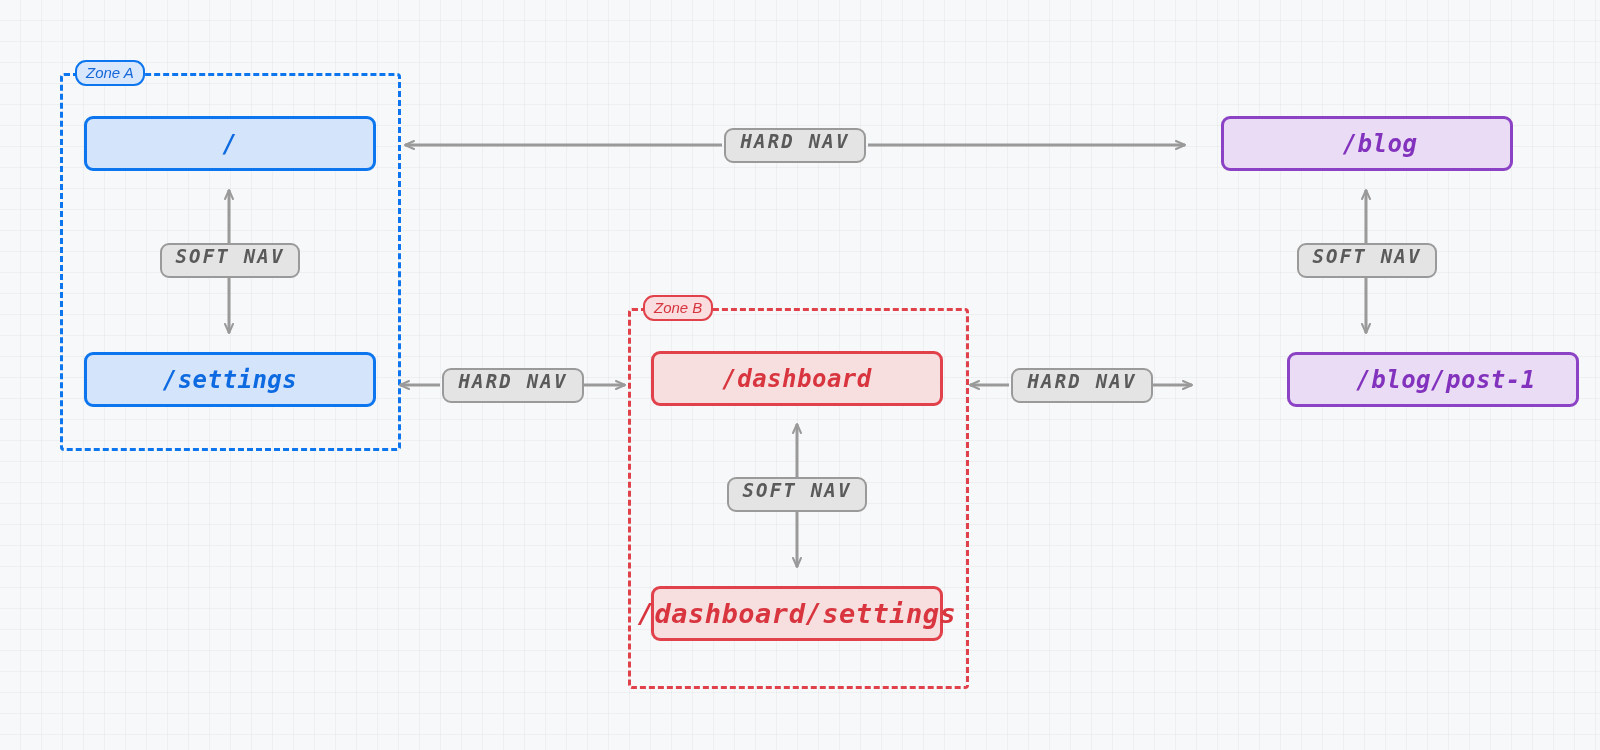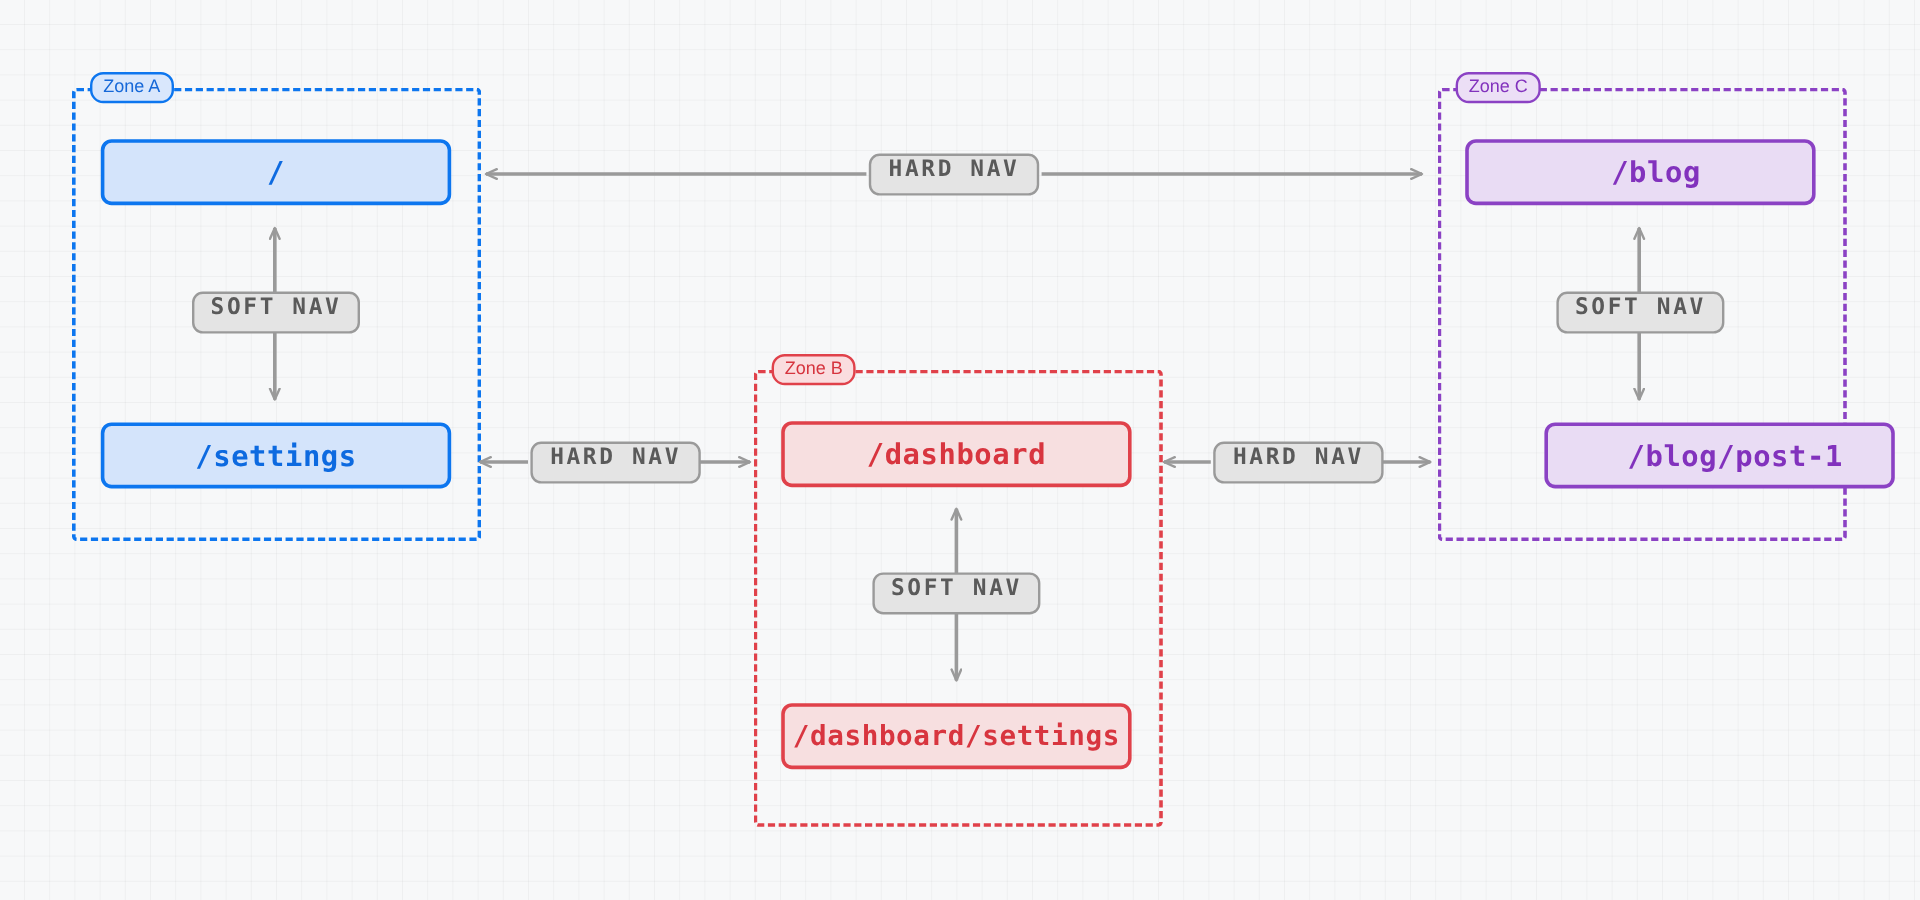--- a/index.html
+++ b/index.html
@@ -12,20 +12,21 @@
     width: 1600px;
     height: 750px;
     overflow: hidden;
     background-color: #f7f8f9;
     background-image:
       linear-gradient(to right, rgba(0,0,0,0.035) 1px, transparent 1px),
       linear-gradient(to bottom, rgba(0,0,0,0.035) 1px, transparent 1px);
     background-size: 21px 21px;
     background-position: -1px -1px;
     font-family: "Liberation Sans", sans-serif;
+    font-style: italic;
   }
 
   
   .zone {
     position: absolute;
     border-style: dashed;
     border-width: 3px;
     border-radius: 4px;
     box-sizing: border-box;
     background: transparent;
@@ -155,30 +156,27 @@
   <div class="edge-label" style="left:160px; top:243px; width:140px; height:35px;">
     <span>SOFT NAV</span>
   </div>
 
   <div class="zone zone-red" style="left:628px; top:308px; width:341px; height:381px;">
     <div class="zone-label lbl-red">Zone B</div>
   </div>
   <div class="node n-red" style="left:651px; top:351px; width:292px; height:55px;">
     <span>/dashboard</span>
   </div>
-  <div class="node n-red" style="left:651px; top:586px; width:292px; height:55px; font-size:23px;align-items:center;">
+  <div class="node n-red" style="left:651px; top:586px; width:292px; height:55px; font-size:27px;align-items:center;">
     <span>/dashboard/settings</span>
   </div>
   <div class="edge-label" style="left:727px; top:477px; width:140px; height:35px;">
     <span>SOFT NAV</span>
   </div>
 
-  <div class="zone zone-purple" style="left:1198px; top:73px; width:341px; height:378px;">
-    <div class="zone-label lbl-purple">Zone C</div>
-  </div>
   <div class="node n-purple" style="left:1221px; top:116px; width:292px; height:55px;">
     <span>/blog</span>
   </div>
   <div class="node n-purple" style="left:1287px; top:352px; width:292px; height:55px;">
     <span>/blog/post-1</span>
   </div>
   <div class="edge-label" style="left:1297px; top:243px; width:140px; height:35px;">
     <span>SOFT NAV</span>
   </div>
 

